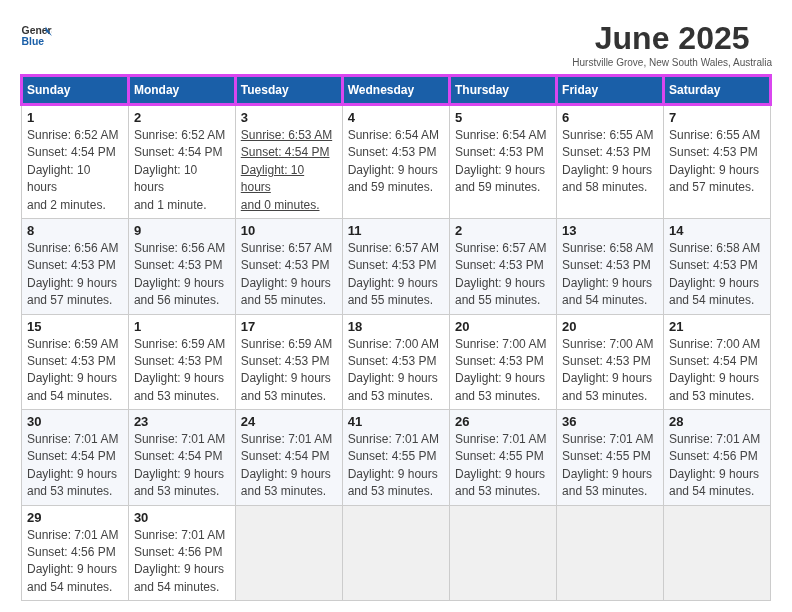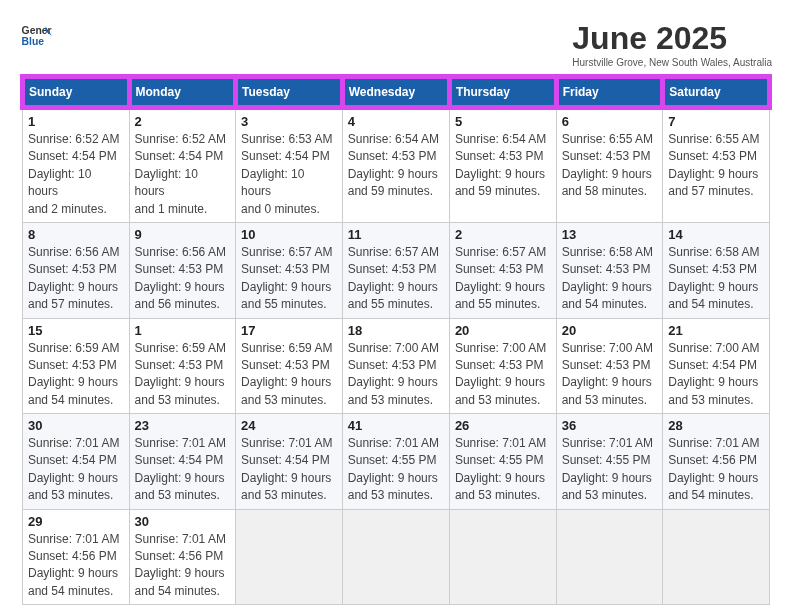--- a/index.html
+++ b/index.html
@@ -19,21 +19,21 @@
     .logo {
       display: flex;
       align-items: center;
       gap: 4px;
     }
     .logo-icon {
       width: 32px;
       height: 32px;
     }
     .title-area {
-      text-align: left;
+      text-align: center;
     }
     .month-title {
       font-size: 32px;
       font-weight: bold;
       color: #333;
     }
     .subtitle {
       font-size: 10px;
       color: #555;
     }
@@ -42,21 +42,21 @@
       border-collapse: collapse;
       font-size: 10.5px;
     }
     .calendar th {
       background-color: #1a5fa8;
       color: #fff;
       padding: 6px 4px;
       text-align: left;
       font-size: 12px;
       font-weight: bold;
-      border: 5px solid #d946ef;
+      border: 3px solid #d946ef;
     }
     .calendar td {
       border: 1px solid #ccc;
       vertical-align: top;
       padding: 4px 5px;
       width: 108px;
       min-height: 80px;
       height: 90px;
       background: #fff;
     }
@@ -125,21 +125,21 @@
         </td>
         <td>
           <span class="day-number">2</span>
           <div class="day-info" style="white-space: pre-line;">Sunrise: 6:52 AM
 Sunset: 4:54 PM
 Daylight: 10 hours
 and 1 minute.</div>
         </td>
         <td>
           <span class="day-number">3</span>
-          <div class="day-info" style="white-space: pre-line;">Sunrise: 6:53 AM
+          <div class="day-info" style="white-space: pre-line; text-decoration: underline;">Sunrise: 6:53 AM
 Sunset: 4:54 PM
 Daylight: 10 hours
 and 0 minutes.</div>
         </td>
         <td>
           <span class="day-number">4</span>
           <div class="day-info" style="white-space: pre-line;">Sunrise: 6:54 AM
 Sunset: 4:53 PM
 Daylight: 9 hours
 and 59 minutes.</div>

